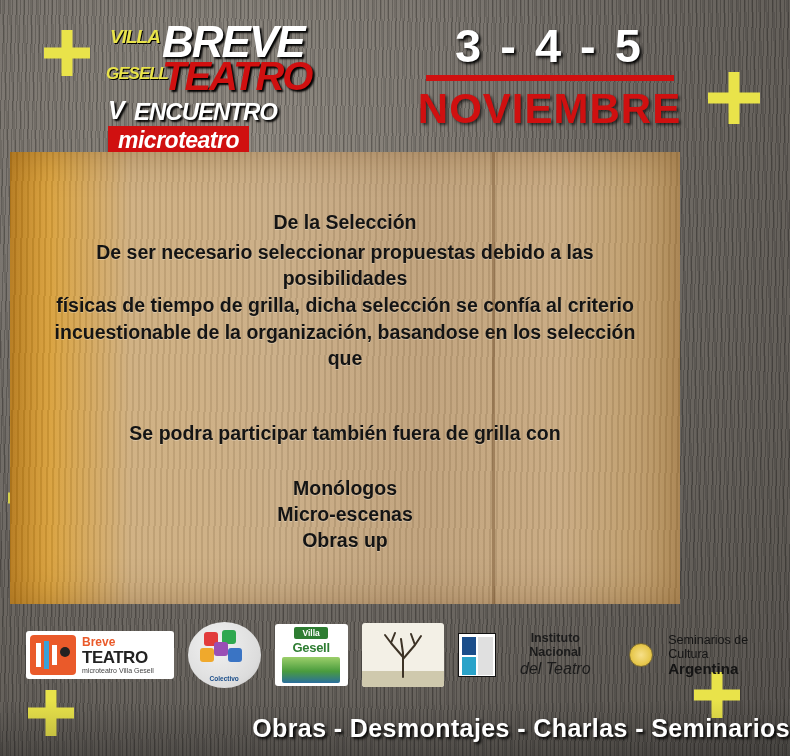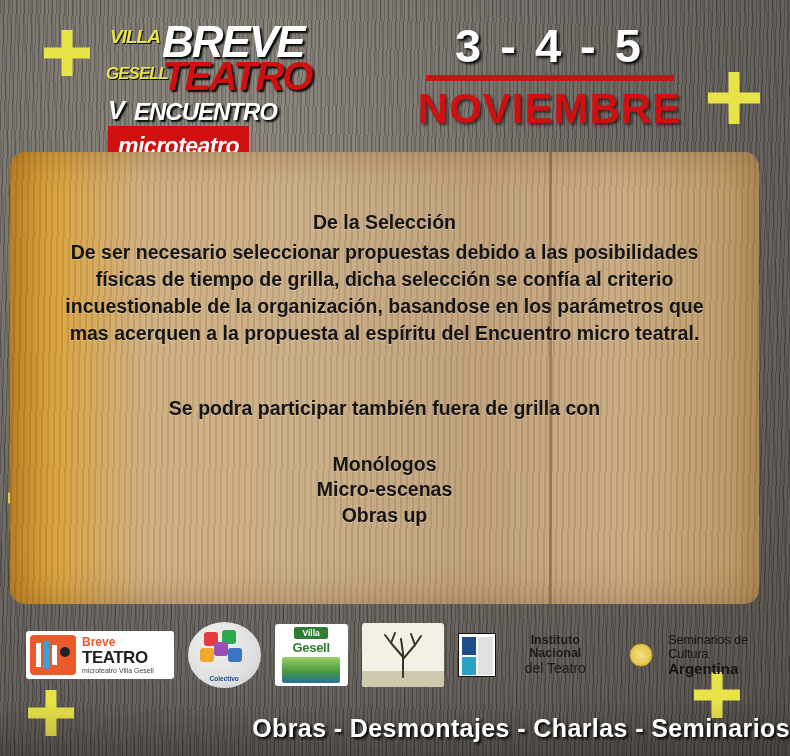--- a/index.html
+++ b/index.html
@@ -79,21 +79,21 @@
   .logo-encuentro {
     position: absolute; left: 34px; top: 2px;
     color: #ffffff; font-weight: bold; font-size: 24px;
     font-style: italic; letter-spacing: -1px;
     text-shadow: 2px 2px 2px #000;
   }
   .logo-micro {
     position: absolute; left: 8px; top: 104px;
     background: #d01010; color: #ffffff;
     font-weight: bold; font-size: 23px; font-style: italic;
-    padding: 7px 10px 2px 10px;
+    padding: 1px 10px 2px 10px;
     letter-spacing: -0.5px;
   }
 
   .date-block {
     position: absolute;
     left: 412px; top: 18px;
     width: 275px;
   }
   .date-nums {
     color: #ffffff; font-weight: bold; font-size: 47px;
@@ -106,26 +106,25 @@
   .date-month {
     color: #d01010; font-weight: bold; font-size: 42px;
     letter-spacing: 1px; text-align: center;
     text-shadow: 2px 2px 3px rgba(0,0,0,0.6);
   }
 
   
   .panel {
     position: absolute;
     left: 10px; top: 152px;
-    width: 749px; height: 452px;
+    width: 670px; height: 452px;
     background:
       repeating-linear-gradient(91deg, rgba(0,0,0,0.07) 0px, rgba(0,0,0,0.07) 2px, rgba(255,255,255,0.05) 2px, rgba(255,255,255,0.05) 6px),
       linear-gradient(90deg, #c98a22 0%, #d9a03a 6%, #cfae7e 18%, #c9ac84 40%, #bfa079 62%, #c8a97f 82%, #b9945e 100%);
     box-shadow: inset 0 0 40px rgba(90,50,10,0.35);
-    border-radius: 15px;
   }
   .panel::after {
     content: "";
     position: absolute; left: 72%; top: 0; width: 3px; height: 100%;
     background: rgba(90,55,20,0.35);
   }
   .panel-text {
     position: relative;
     padding: 58px 26px 0 26px;
     color: #141414;
@@ -201,21 +200,21 @@
   .sp-tree svg { position: absolute; left: 50%; top: 4px; transform: translateX(-50%); }
 
   .sp-int { display: flex; align-items: center; gap: 8px; }
   .sp-int .flagbox { width: 38px; height: 44px; background: #ffffff; position: relative; border: 1px solid #111; }
   .sp-int .flagbox i { position: absolute; display: block; }
   .sp-int .flagbox i:nth-child(1) { left: 3px; top: 3px; width: 14px; height: 18px; background: #1b4e8a; }
   .sp-int .flagbox i:nth-child(2) { left: 3px; top: 23px; width: 14px; height: 18px; background: #2aa3c9; }
   .sp-int .flagbox i:nth-child(3) { left: 19px; top: 3px; width: 15px; height: 38px; background: #e0e0e0; }
   .sp-int .txt { line-height: 1.1; color: #1b1b1b; text-align: center; }
   .sp-int .t1 { font-size: 12.5px; font-weight: bold; }
-  .sp-int .t2 { font-size: 14px; }
+  .sp-int .t2 { font-size: 16px; font-style: italic; }
 
   .sp-min { display: flex; align-items: center; gap: 8px; }
   .sp-min .sun { width: 40px; height: 44px; position: relative; }
   .sp-min .sun .c { position: absolute; left: 8px; top: 10px; width: 24px; height: 24px; border-radius: 50%;
     background: radial-gradient(circle at 50% 50%, #f7e08a 0%, #e7c84e 60%, #caa52c 100%); border: 1px solid #7a6a30; }
   .sp-min .txt { line-height: 1.12; color: #141414; }
   .sp-min .t1 { font-size: 12.5px; }
   .sp-min .t2 { font-size: 15px; font-weight: bold; }
 
   
@@ -280,22 +279,21 @@
       <div class="date-month">NOVIEMBRE</div>
     </div>
   </div>
 
   <div class="panel">
     <div class="panel-text">
       <div class="p-title">De la Selección</div>
       <div class="p-body">
         <p>De ser necesario seleccionar propuestas debido a las posibilidades</p>
         <p>físicas de tiempo de grilla, dicha selección se confía al criterio</p>
-        <p>incuestionable de la organización, basandose en los parámetros que</p>
-        <p>mas  acerquen a la propuesta al espíritu del Encuentro micro teatral.</p>
+        <p>incuestionable de la organización, basandose en los selección que</p>
       </div>
 
       <div class="p-gap"></div>
 
       <div class="p-block2">
         <p>Se podra participar también fuera de grilla con</p>
       </div>
 
       <div class="p-gap2"></div>
 

